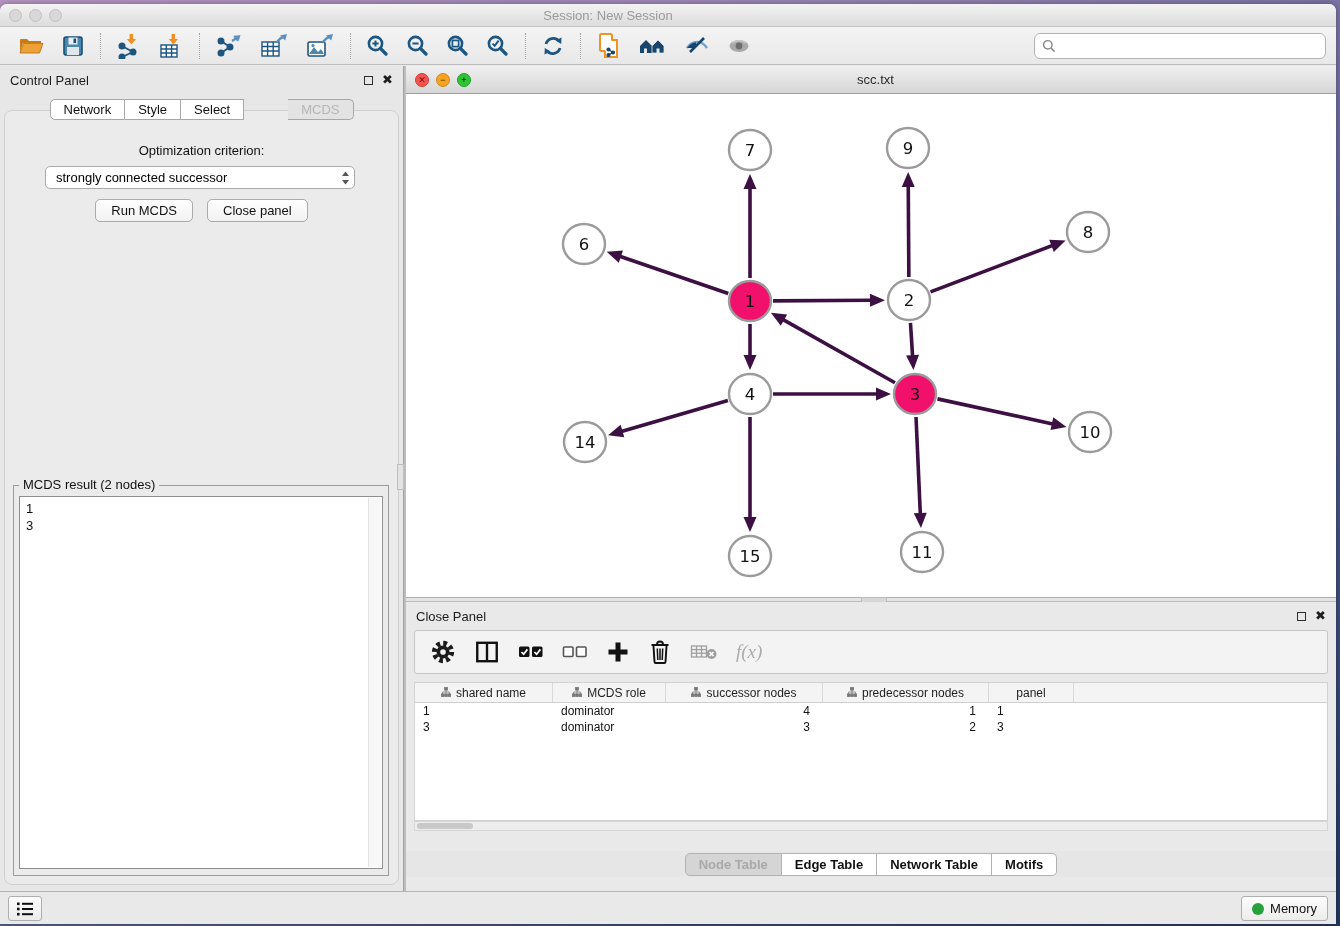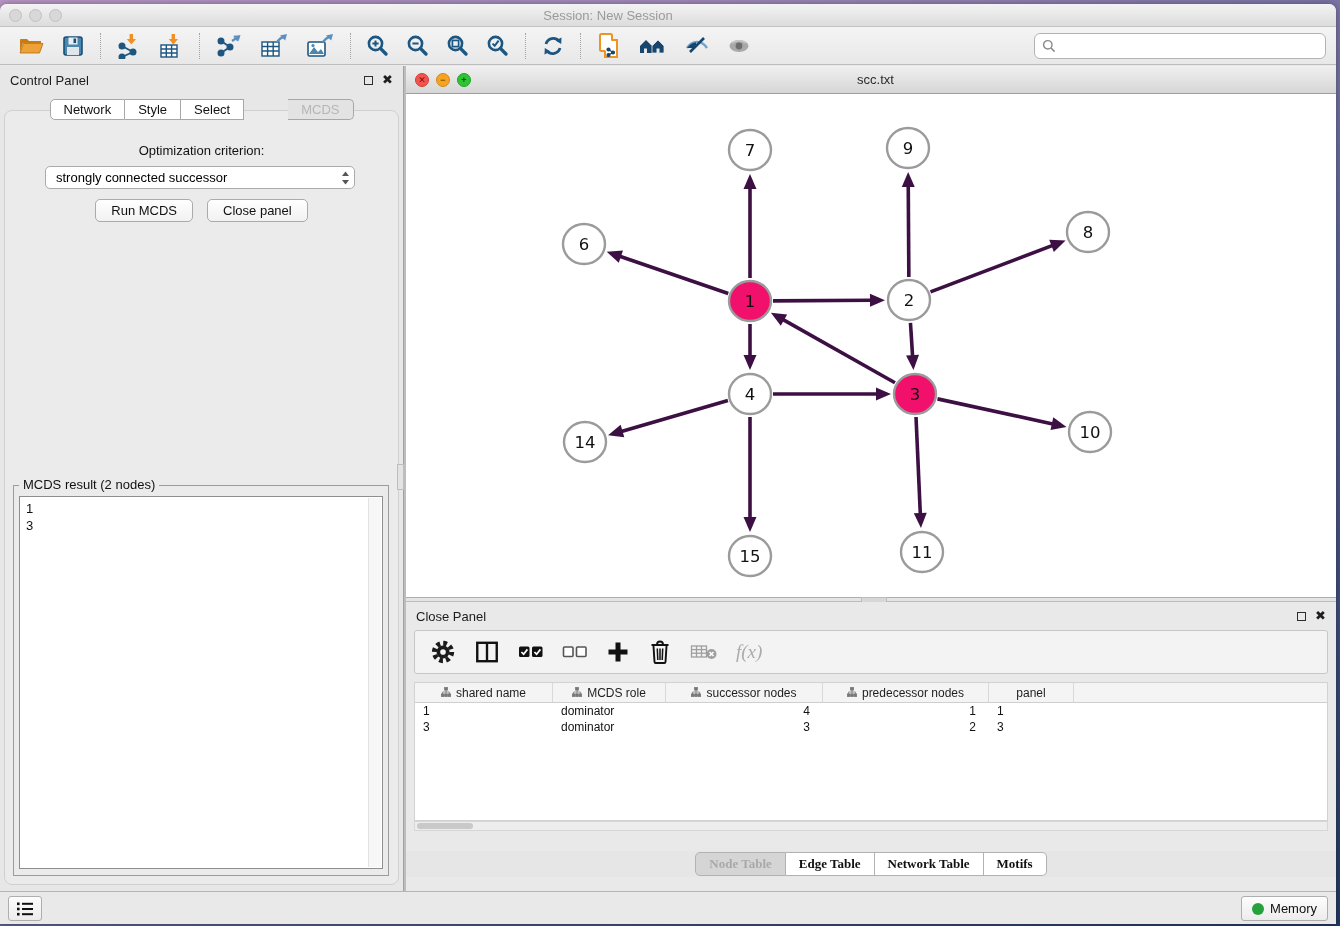--- a/index.html
+++ b/index.html
@@ -102,21 +102,21 @@
   .tbl-hdr { display:flex; height:20px; background:#f4f4f4; border-bottom:1px solid #cfcfcf; }
   .th { display:flex; align-items:center; justify-content:center; gap:5px;
     border-right:1px solid #d9d9d9; font-size:12px; color:#1e1e1e; cursor:pointer; flex:none; }
   .trow { display:flex; height:16px; align-items:center; cursor:default; }
   .td { flex:none; font-size:12px; color:#111; padding:0 8px; }
   .td.right { text-align:right; padding-right:13px; }
   .tbl-scrollstrip { position:absolute; left:8px; right:8px; bottom:60px; height:10px;
     background:#ededed; border:1px solid #d6d6d6; }
   .tbl-scrollthumb { position:absolute; left:2px; top:1px; width:56px; height:6px; background:#c9c9c9; border-radius:3px; }
   .tbl-tabs-strip { position:absolute; left:0; right:0; bottom:14px; height:26px;
-    background:#e6e6e6; display:flex; justify-content:center; align-items:center;font-family:Liberation Serif, serif; }
+    background:#e6e6e6; display:flex; justify-content:center; align-items:center; }
   .bt { background:#fff; border:1px solid #b2b2b2; border-left:none; padding:3px 13px;
     font-size:13px; font-weight:600; color:#111; cursor:pointer; white-space:nowrap; }
   .bt:first-child { border-left:1px solid #b2b2b2; border-radius:5px 0 0 5px; }
   .bt:last-child { border-radius:0 5px 5px 0; }
   .bt.active { background:#d5d5d5; color:#a9a9a9; }
 
   
   .sb-left { position:absolute; left:8px; top:4px; width:34px; height:25px;
     background:linear-gradient(#fdfdfd,#ececec); border:1px solid #aeaeae; border-radius:3px;
     display:flex; align-items:center; justify-content:center; cursor:pointer; }

